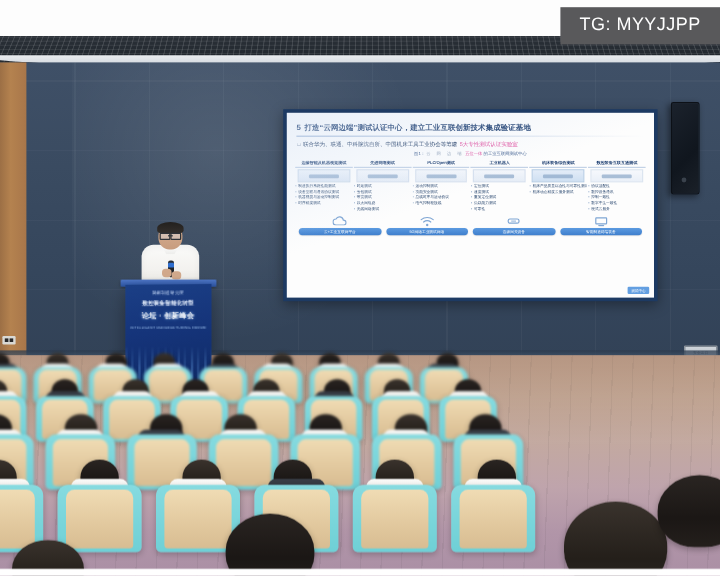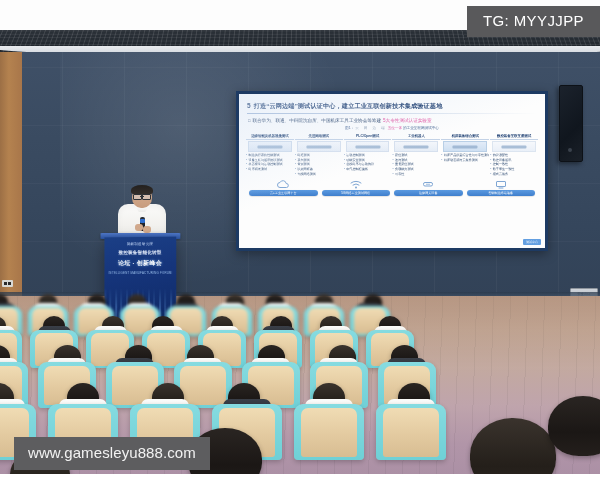--- a/index.html
+++ b/index.html
@@ -627,15 +627,14 @@
         <div class="head" style="left: 548px; top: 96px; width: 70px; height: 60px;"></div>
         <div class="head b" style="left: 10px; top: 150px; width: 60px; height: 48px;"></div>
       </div>
 
   </div>
 
   <div class="top-white"></div>
   <div class="bot-white"></div>
 
   <div class="tg-badge">TG: MYYJJPP</div>
-  <div class="wm">www.gamesleyu888.com</div>
 
 </div>
 
 </body></html>

